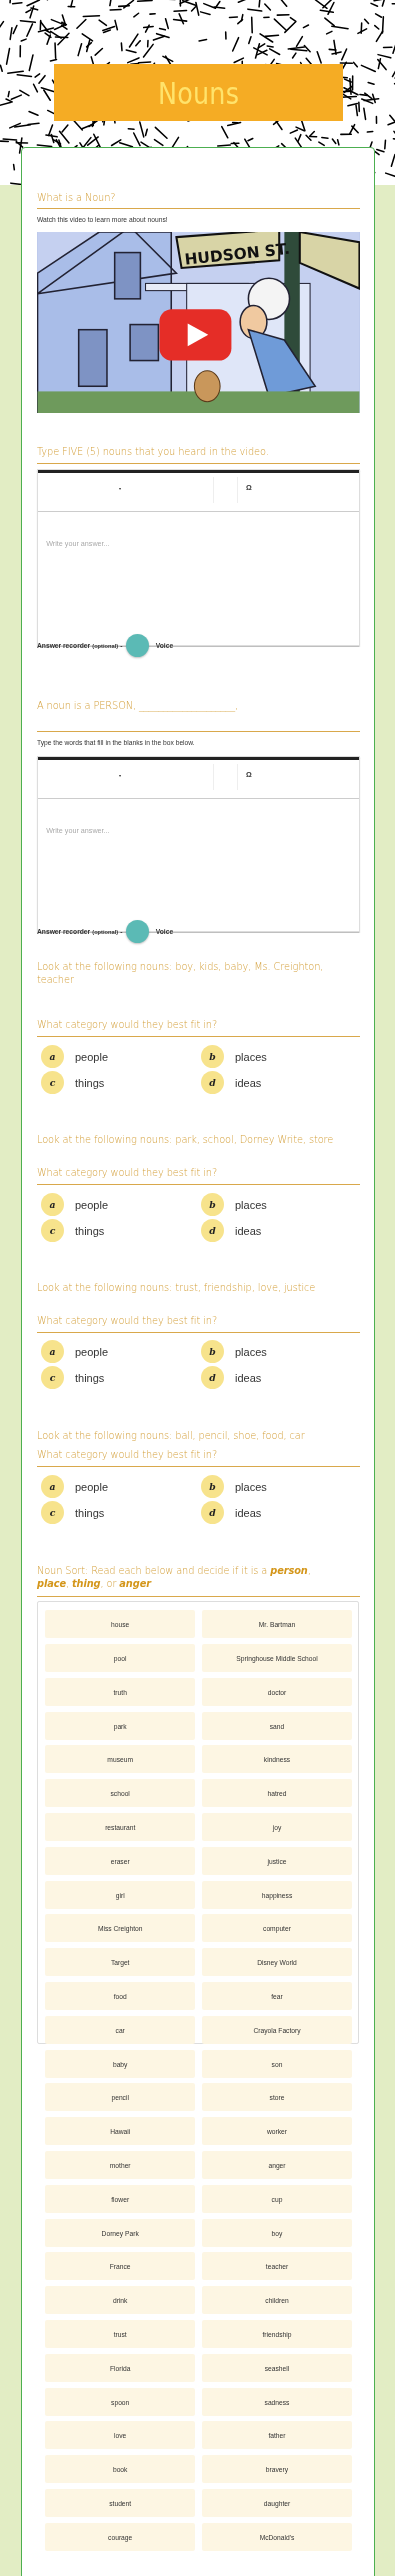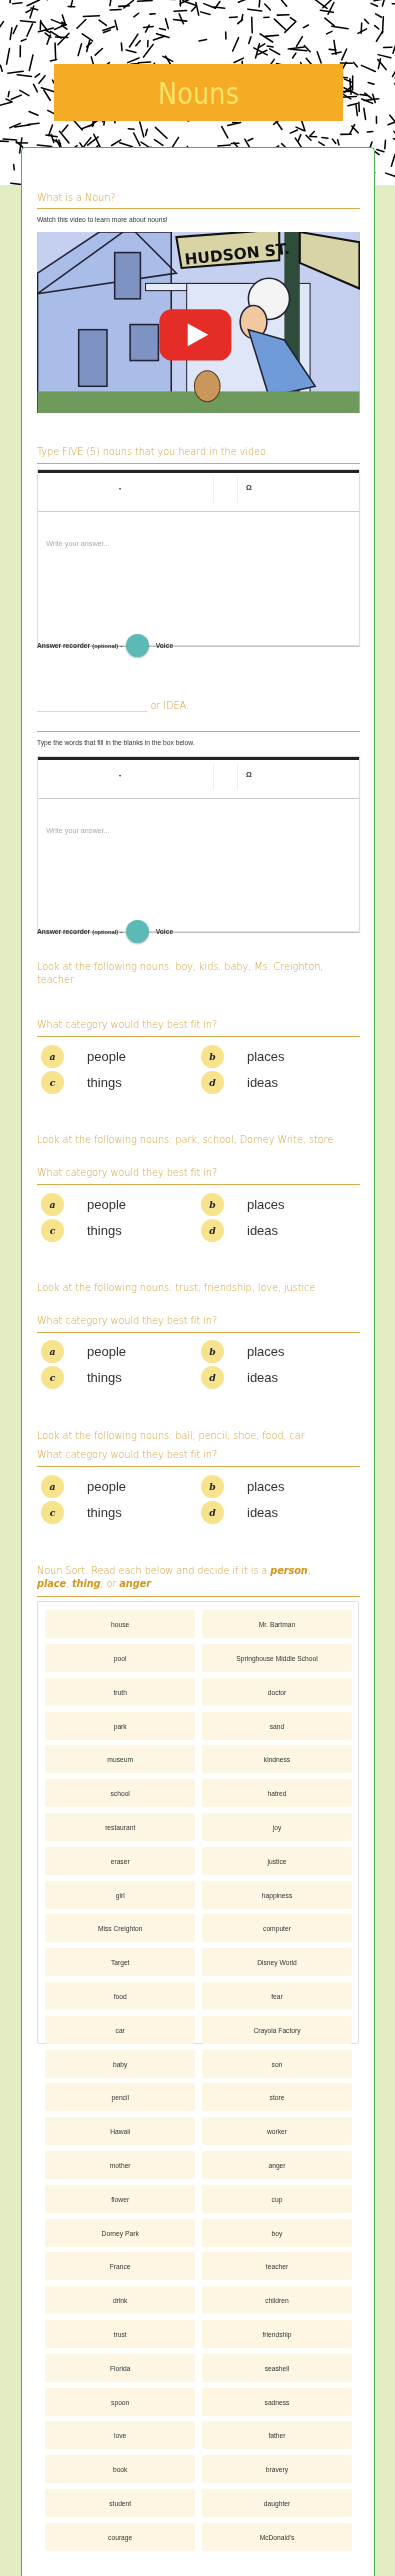--- a/index.html
+++ b/index.html
@@ -23,21 +23,21 @@
   .editor .tools .omega { position: absolute; left: 208px; top: 10.3px; font-size: 7.2px; font-weight: bold; color: #333; }
   .editor textarea { display: block; width: 100%; border: none; resize: none; padding: 7.2px 8.2px; font-size: 7.2px; color: #333; font-family: "Liberation Sans", sans-serif; outline: none; margin-top: 20px; }
   .editor textarea::placeholder { color: #aaa; }
   .recorder { position: absolute; left: 37px; display: flex; align-items: center; font-size: 6.7px; font-weight: bold; color: #333; }
   .recorder .opt { font-size: 5.7px; margin-left: 2.1px; }
   .recorder .dash { margin-left: 2.1px; }
   .recorder .rec-btn { width: 23px; height: 23px; border-radius: 50%; background: #5bbab5; margin: 0 7.2px 0 3.1px; box-shadow: 0 1px 2.1px rgba(0,0,0,0.25); border: none; }
   .opts { position: absolute; left: 41px; width: 309px; height: 52px; }
   .opt-item { position: absolute; display: flex; align-items: center; }
   .opt-item .bubble { width: 23px; height: 23px; border-radius: 50%; background: #f7e38c; display: flex; align-items: center; justify-content: center; font-family: "DejaVu Serif", serif; font-style: italic; font-weight: bold; font-size: 9.3px; color: #222; }
-  .opt-item .lbl { margin-left: 23px; font-size: 13px; color: #333; }
+  .opt-item .lbl { margin-left: 11px; font-size: 11px; color: #333; }
   .sort-box { position: absolute; left: 37px; top: 1601px; width: 322px; height: 443px; border: 0.5px solid #ddd; border-radius: 2.1px; background: #fff; }
   .card { position: absolute; width: 150px; height: 28px; background: #fdf6e3; border-radius: 2.1px; display: flex; align-items: center; justify-content: center; font-size: 6.7px; color: #333; }
 </style>
 </head>
 <body>
 
 <div class="pattern">
   <svg width="396" height="185" viewBox="0 0 768 360">
     <g stroke="#000" stroke-width="3" stroke-linecap="round" id="pat">
         <line x1="376.5" y1="201.5" x2="381.3" y2="220.7"></line>
@@ -514,21 +514,21 @@
   </div>
   <div class="recorder" style="top:634px;">
     <span>Answer recorder</span>
     <span class="opt">(optional)</span>
     <span class="dash">-</span>
     <button class="rec-btn"></button>
     <span>Voice</span>
   </div>
 
   <div class="heading" style="top:699px;">
-    <div>_______________________ or IDEA.</div>
+    <div>A noun is a PERSON, ____________________,</div>
   </div>
   <div class="rule" style="top:731px;"></div>
   <div class="subtext" style="top:739px;">Type the words that fill in the blanks in the box below.</div>
   <div class="editor" style="top:756px;">
     <div class="bar"></div>
     <div class="tools">
       <span class="caret">▾</span>
       <span class="sep1"></span>
       <span class="sep2"></span>
       <span class="omega">Ω</span>

